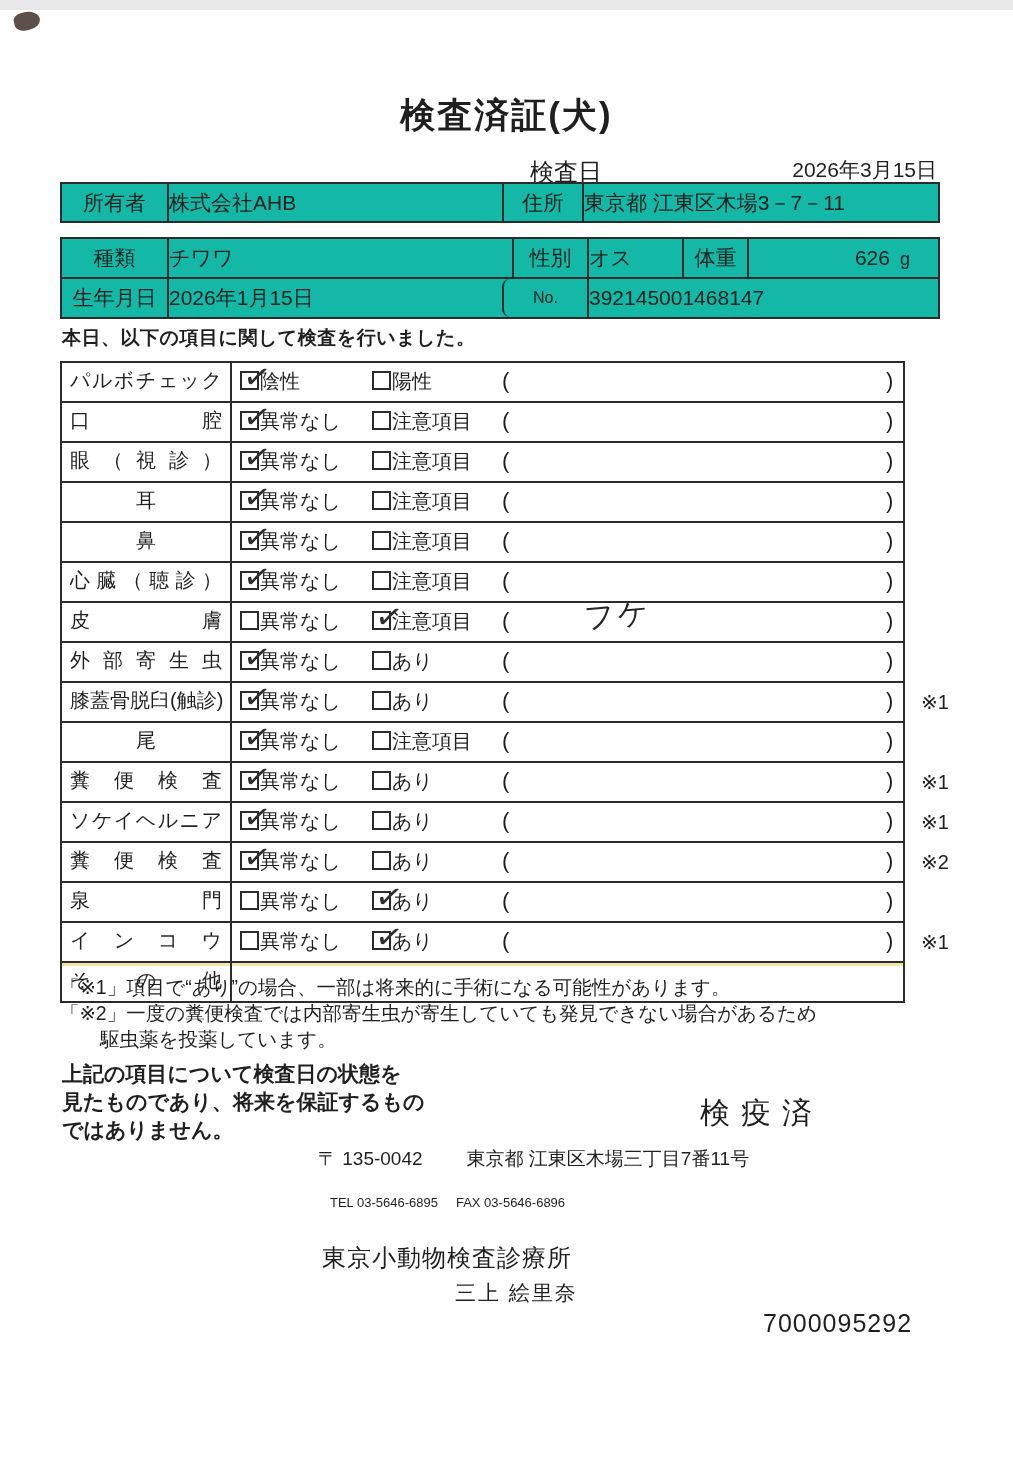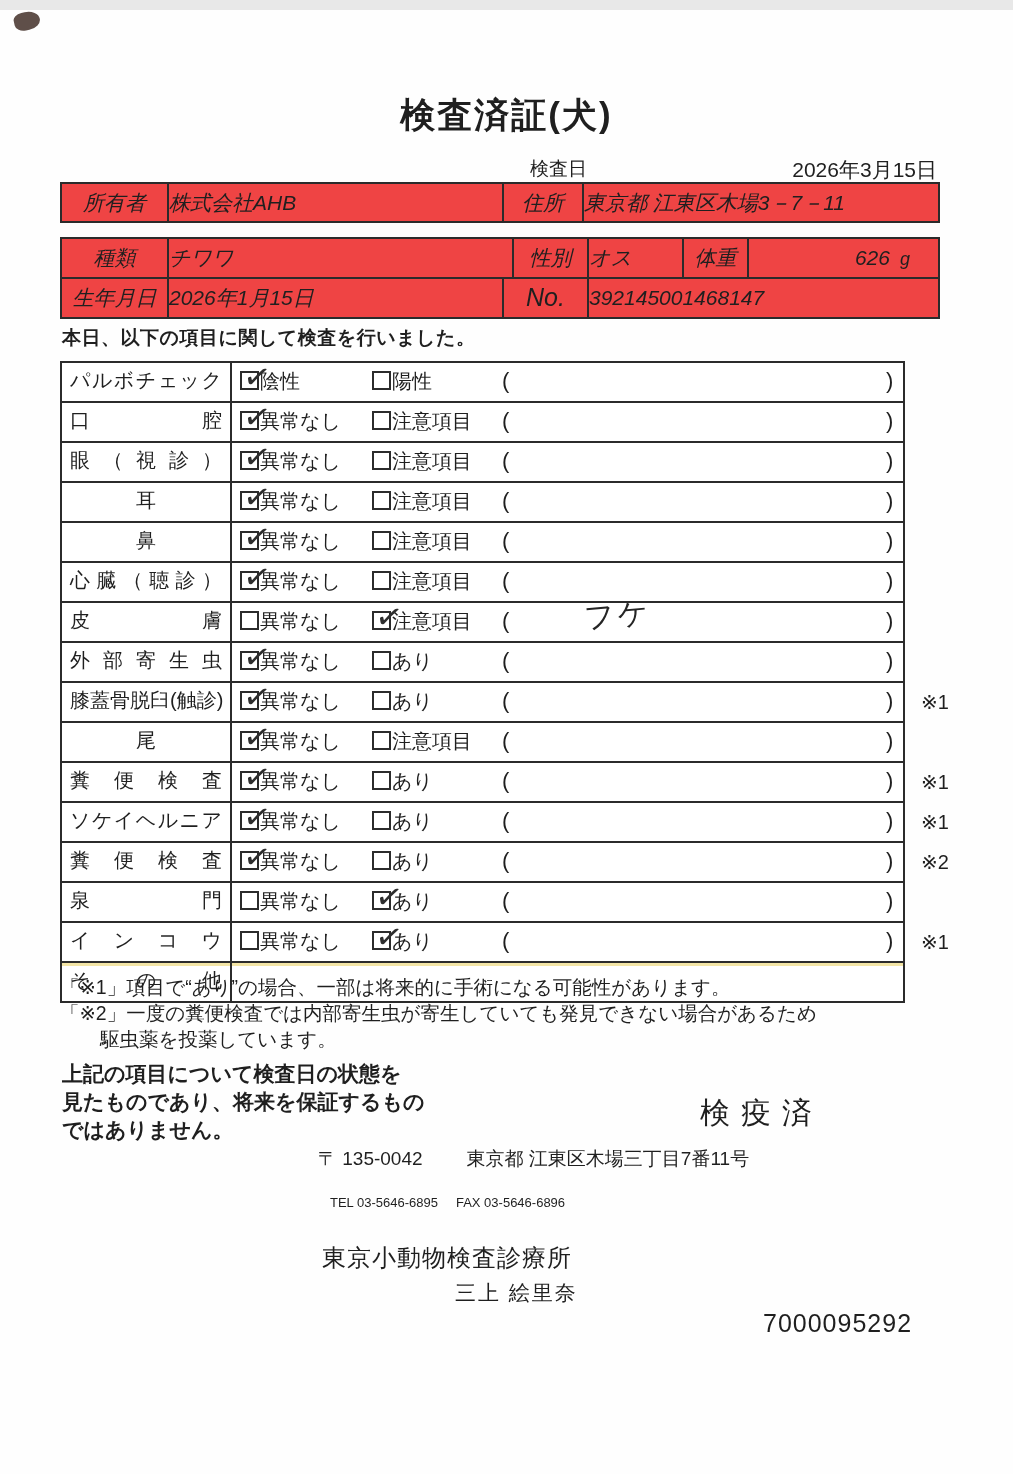--- a/index.html
+++ b/index.html
@@ -5,24 +5,24 @@
   html,body{margin:0;padding:0;background:#e8e8e8;}
   .page{
     position:relative;width:1013px;height:1474px;background:#fefefe;
     font-family:"Liberation Sans","DejaVu Sans",sans-serif;
     color:#1f1f1f;overflow:hidden;margin:10px auto;
   }
   .abs{position:absolute;}
   .scan-mark{position:absolute;left:14px;top:2px;width:26px;height:18px;
     background:#433029;border-radius:40% 60% 55% 45%;transform:rotate(-12deg);opacity:.85;}
   .title{left:0;right:0;top:82px;text-align:center;font-size:35px;font-weight:600;letter-spacing:2px;}
-  .date-label{left:530px;top:146px;font-size:19px;font-weight:500;}
+  .date-label{left:530px;top:146px;font-size:24px;font-weight:500;}
   .date-value{right:76px;top:146px;font-size:21px;}
   
-  .grid{position:absolute;display:grid;border:2px solid #2b2b2b;box-sizing:border-box;background:#ef4444;font-style:italic;}
+  .grid{position:absolute;display:grid;border:2px solid #2b2b2b;box-sizing:border-box;background:#14b8a6;}
   .grid .cell{border-left:2px solid #2b2b2b;box-sizing:border-box;font-size:21px;line-height:37px;
     white-space:nowrap;overflow:hidden;}
   .grid .cell:first-child{border-left:none;}
   .cell.lab{text-align:center;}
   .cell.val{padding-left:0;}
   .cell.num{text-align:right;padding-right:28px;}
   .unit{font-size:18px;margin-left:10px;}
   .statement{left:62px;top:315px;font-size:19px;font-weight:600;letter-spacing:.5px;}
   
   .chk{position:absolute;left:60px;top:351px;width:845px;border:2px solid #2b2b2b;box-sizing:border-box;background:#fff;}
@@ -83,21 +83,21 @@
     <div class="cell val">チワワ</div>
     <div class="cell lab">性別</div>
     <div class="cell val">オス</div>
     <div class="cell lab">体重</div>
     <div class="cell num"><span>626</span><span class="unit">g</span></div>
   </div>
 
   <div class="grid" style="left:60px;top:267px;width:880px;height:42px;grid-template-columns:105px 335px 85px 351px;">
     <div class="cell lab">生年月日</div>
     <div class="cell val">2026年1月15日</div>
-    <div class="cell lab" style="font-size:25px;">No.</div>
+    <div class="cell lab" style="font-size:16px;border-radius:8px;">No.</div>
     <div class="cell val">392145001468147</div>
   </div>
 
   <div class="abs statement">本日、以下の項目に関して検査を行いました。</div>
 
   <div class="chk">
       <div class="chk-row">
         <div class="chk-label just">パルボチェック</div>
         <div class="chk-opts">
           <span class="opt o1"><span class="cb"><span class="tick">✓</span></span><span>陰性</span></span>

